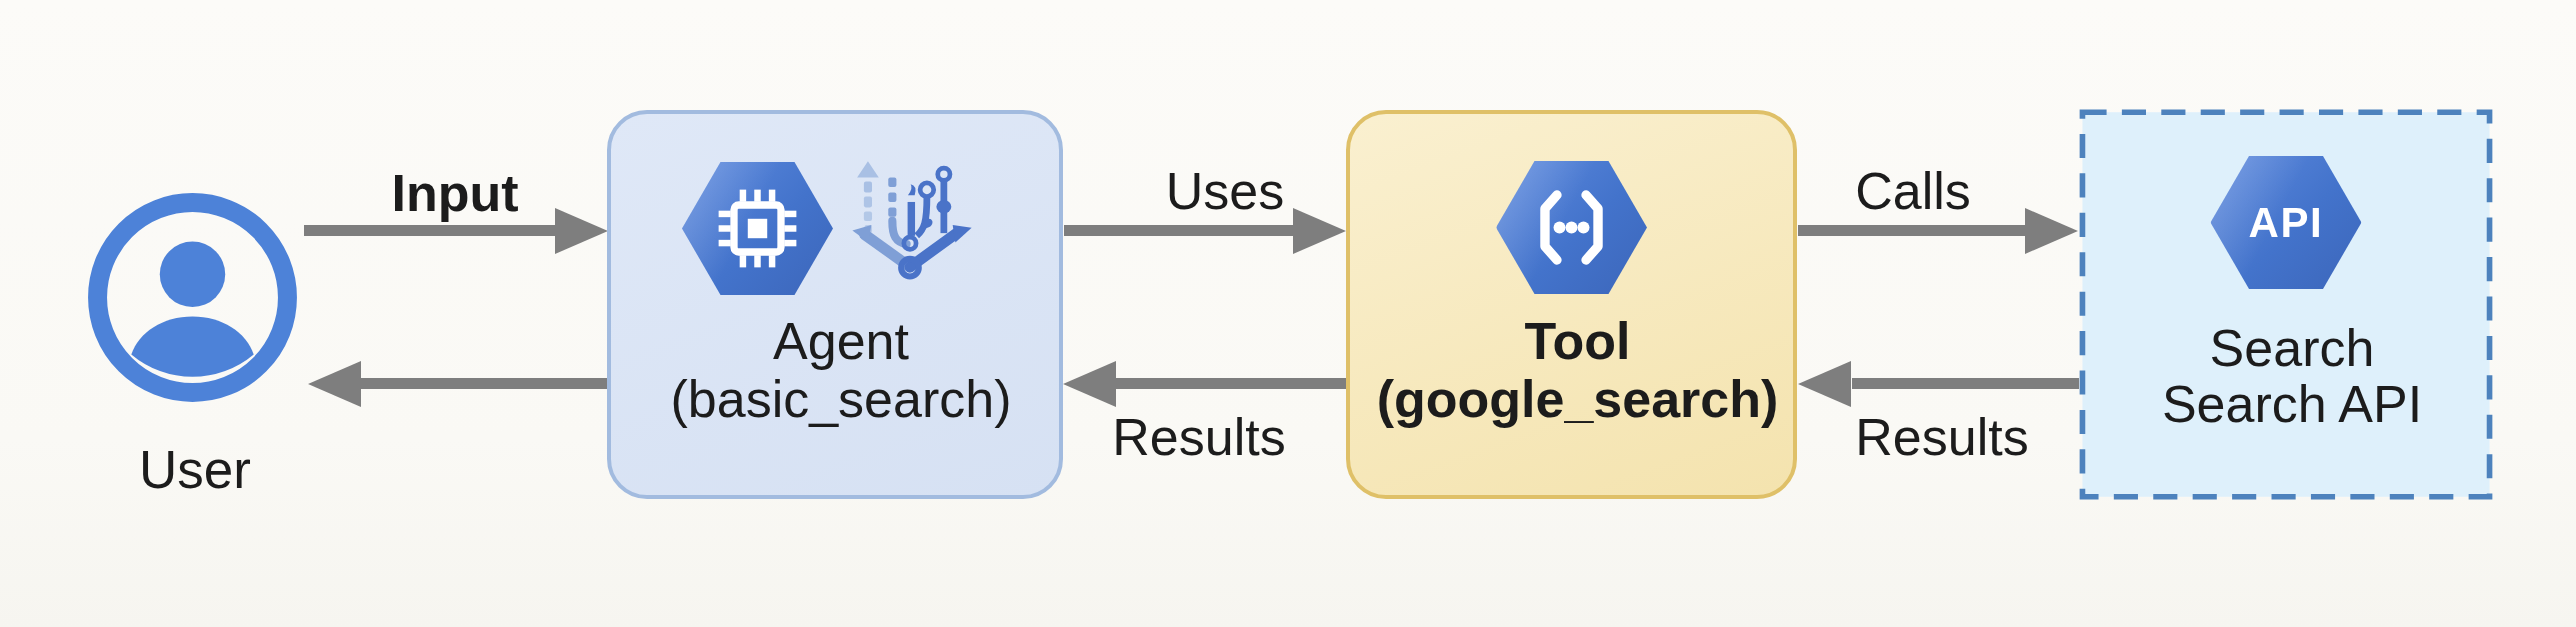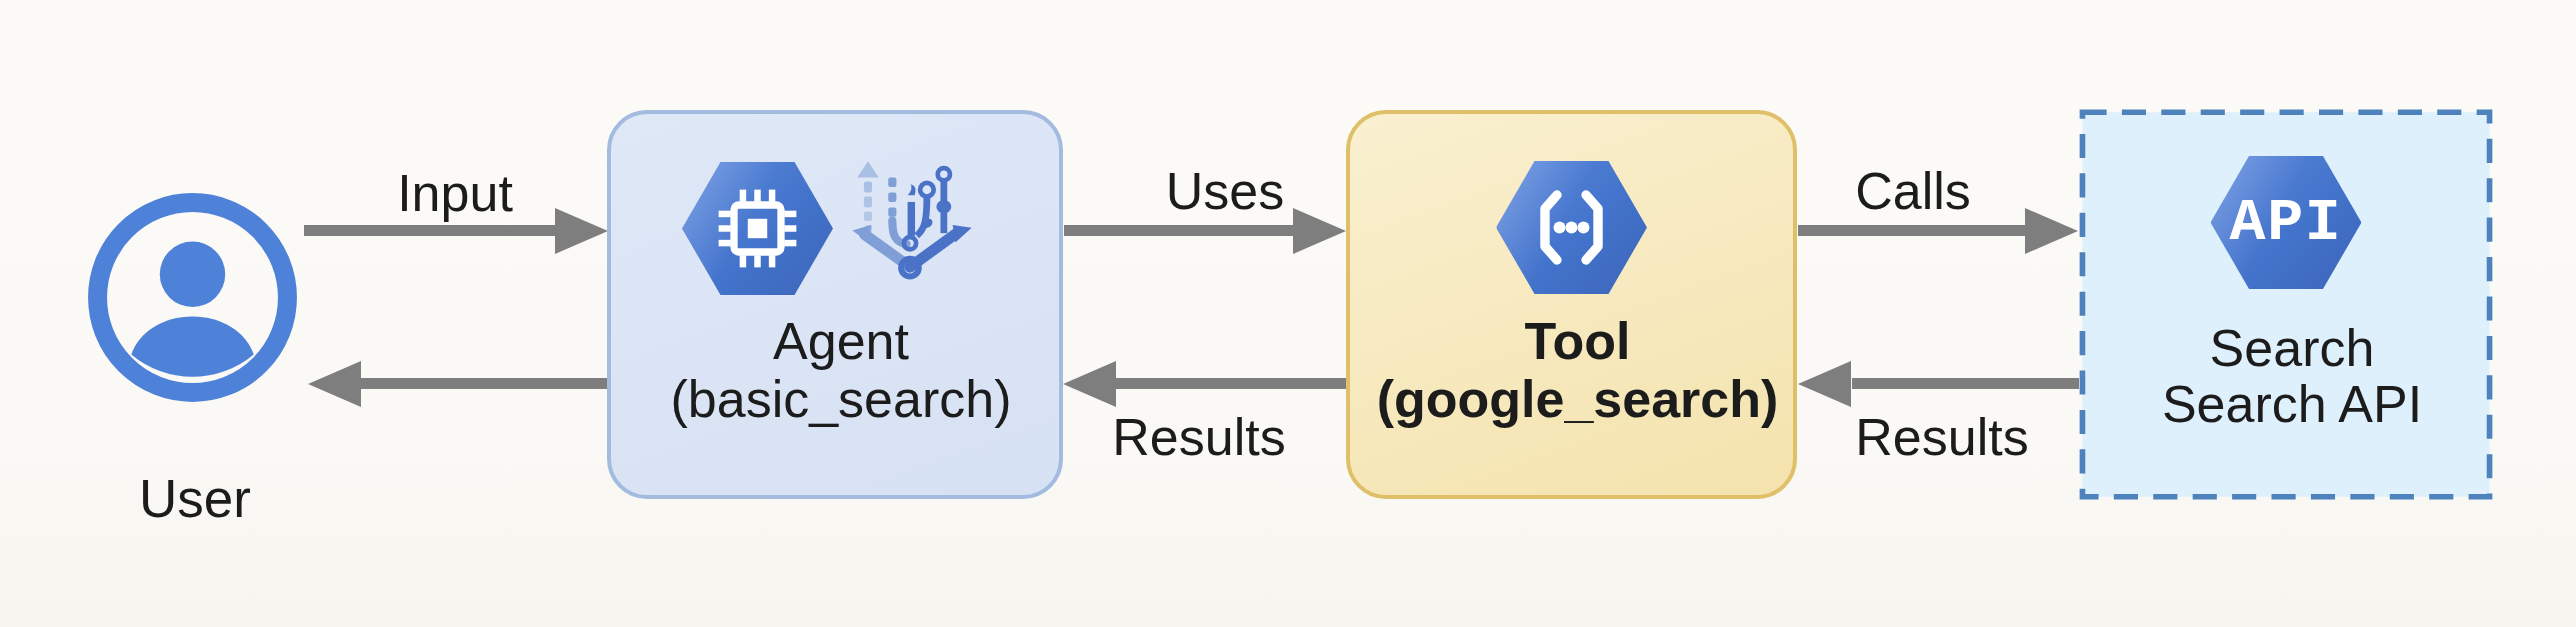--- a/index.html
+++ b/index.html
@@ -31,45 +31,45 @@
             font-size:52px;line-height:58px;color:var(--text);white-space:nowrap;}
   .api-box .box-text{top:211px;line-height:56px;}
 
   
   .hex{position:absolute;width:151px;height:137px;
     clip-path:polygon(25.5% 1.5%,74.5% 1.5%,100% 50%,74.5% 98.5%,25.5% 98.5%,0% 50%);
     background:linear-gradient(118deg,rgba(255,255,255,.22) 0%,rgba(255,255,255,0) 45%),
                linear-gradient(135deg,var(--hex1) 0%,var(--hex2) 55%,var(--hex3) 100%);
     display:flex;align-items:center;justify-content:center;}
   .hex-centered{left:50%;transform:translateX(-50%);top:45px;}
-  .api-glyph{font-family:Liberation Mono, monospace;font-weight:bold;
-             font-size:60px;color:#ffffff;letter-spacing:1.6px;}
+  .api-glyph{font-family:Liberation Sans, sans-serif;font-weight:bold;
+             font-size:42px;color:#ffffff;letter-spacing:1.6px;}
 
   
   .user-node{position:absolute;left:87px;top:192px;width:211px;height:211px;}
   .user-label{position:absolute;left:195px;top:439px;transform:translateX(-50%);
-              font-size:53px;color:var(--text);margin-top:29px;}
+              font-size:53px;color:var(--text);}
 
   
   .arrow-line{position:absolute;height:11.3px;background:var(--arrow);}
   .arrow-head{position:absolute;width:0;height:0;
               border-top:23px solid transparent;border-bottom:23px solid transparent;}
   .head-right{border-left:53px solid var(--arrow);}
   .head-left{border-right:53px solid var(--arrow);}
 
   .l-input{left:304px;top:225px;width:253px;}   .h-input{left:555px;top:208px;}
   .l-response{left:361px;top:378px;width:248px;}.h-response{left:308px;top:361px;}
   .l-uses{left:1064px;top:225px;width:230px;}   .h-uses{left:1293px;top:208px;}
   .l-results1{left:1116px;top:378px;width:230px;}.h-results1{left:1063px;top:361px;}
   .l-calls{left:1798px;top:225px;width:229px;}  .h-calls{left:2025px;top:208px;}
   .l-results2{left:1852px;top:378px;width:227px;}.h-results2{left:1798px;top:361px;}
 
   .edge-label{position:absolute;transform:translateX(-50%);font-size:52px;
               color:var(--text);white-space:nowrap;}
-  .t-input{left:455px;top:163px;}   .t-response{left:443px;top:407px;}
+  .t-input{left:455px;top:163px;font-weight:bold;}   .t-response{left:443px;top:407px;}
   .t-uses{left:1197px;top:161px;margin-left:28px;}   .t-results1{left:1199px;top:407px;}
   .t-calls{left:1913px;top:161px;text-align:right;}  .t-results2{left:1942px;top:407px;}
 </style>
 </head>
 <body>
 
 <div class="canvas">
 
   <div class="user-node">
     <svg width="211" height="211" viewBox="0 0 100 100">

